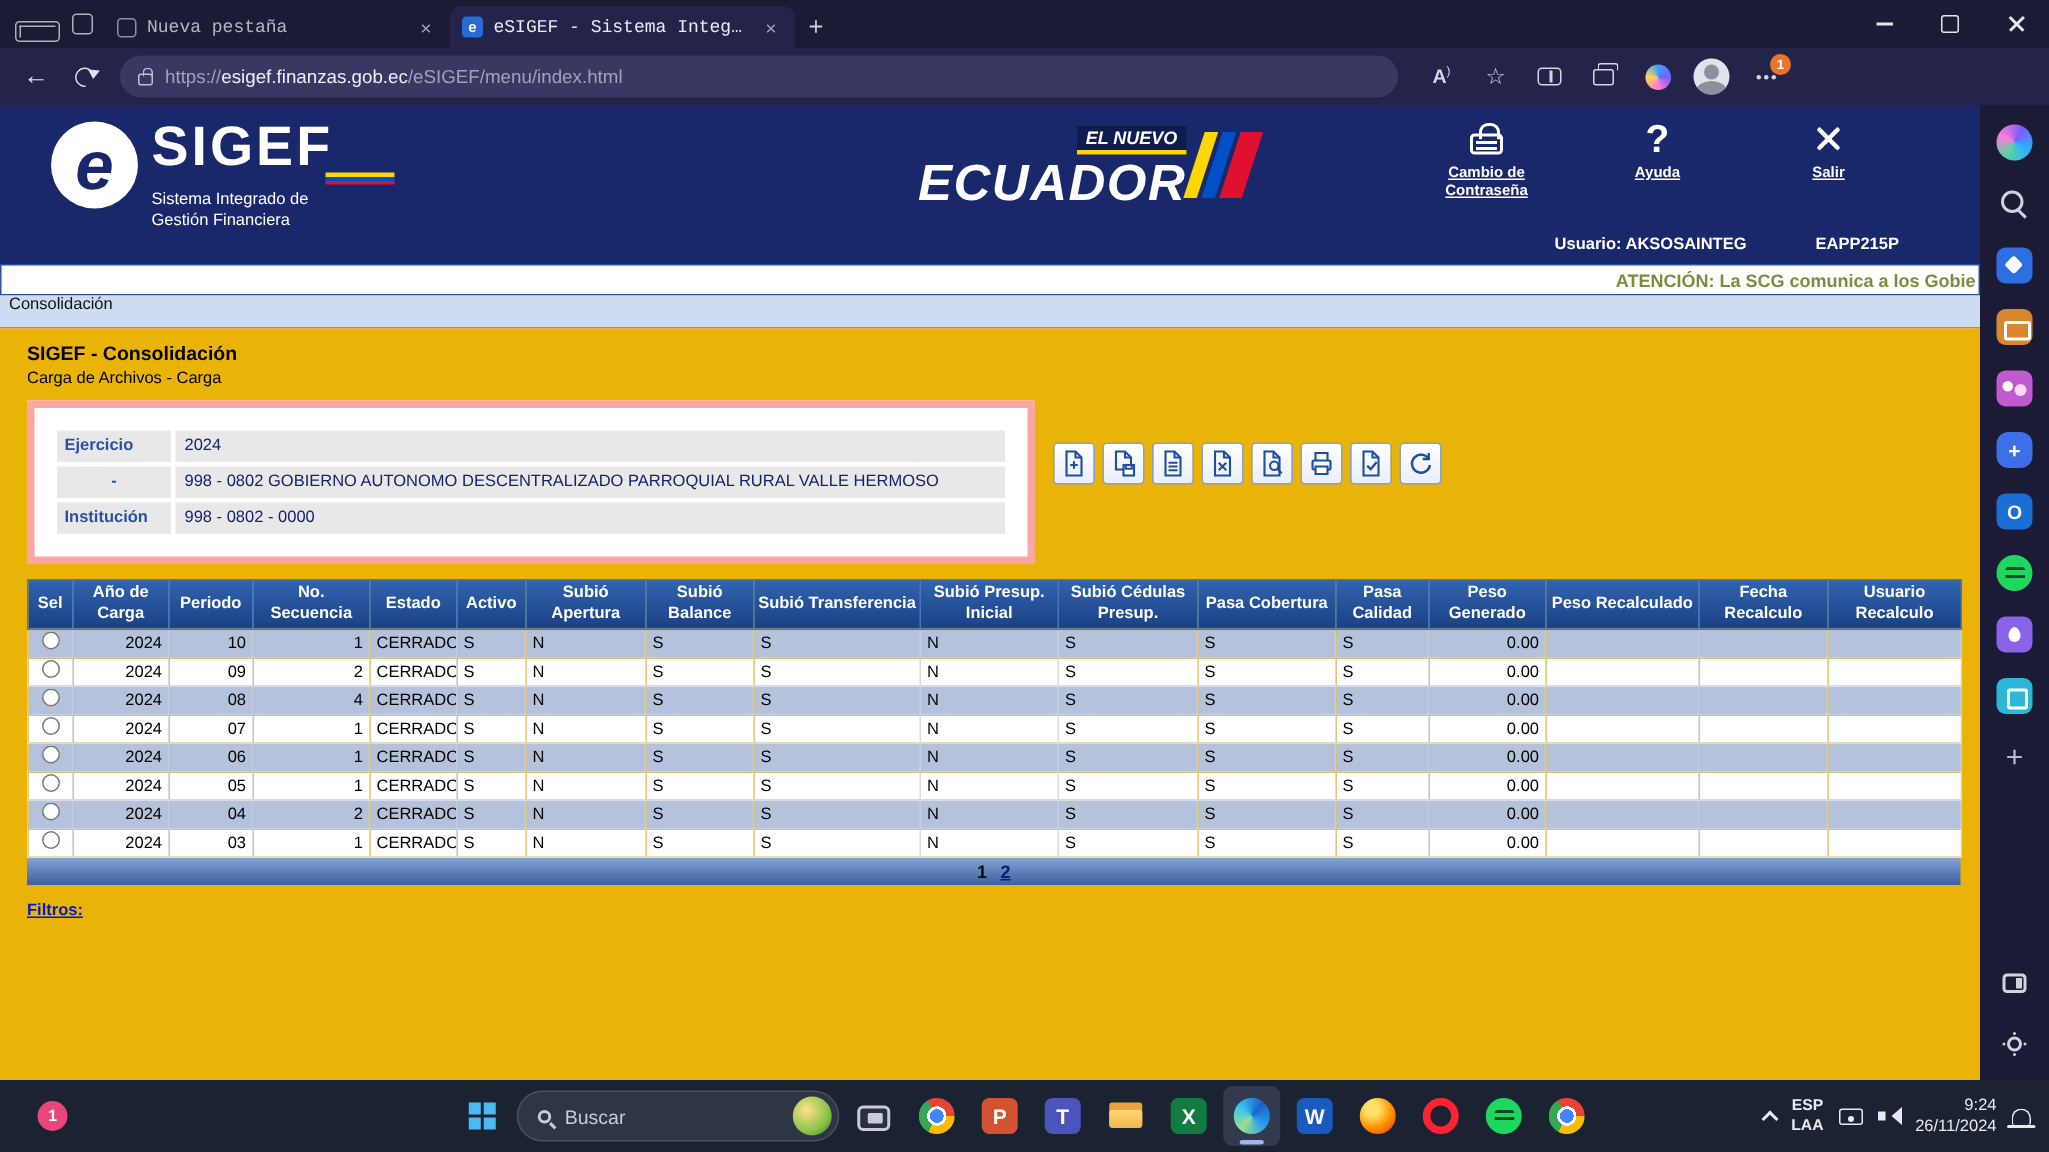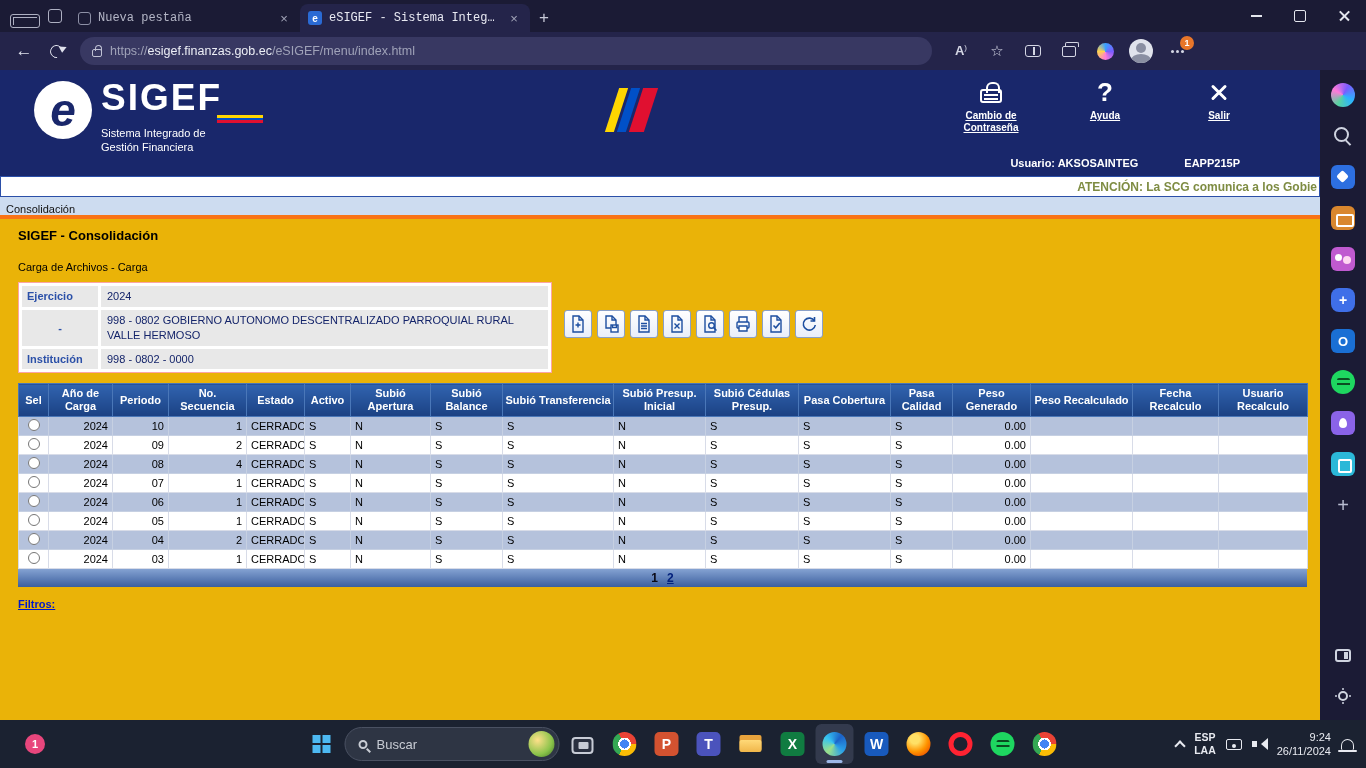--- a/index.html
+++ b/index.html
@@ -88,35 +88,35 @@
   .ha-icon{height:27px;display:flex;align-items:flex-start;justify-content:center;}
   .ha-label{font-size:10px;color:#fff;font-weight:bold;text-decoration:underline;text-align:center;line-height:1.2;}
   .i-lockbig{width:22px;height:14px;border:2px solid #fff;border-radius:3px;position:relative;margin-top:10px;}
   .i-lockbig::before{content:"";position:absolute;left:4px;top:-9px;width:10px;height:9px;border:2px solid #fff;
     border-bottom:none;border-radius:6px 6px 0 0;}
   .i-lockbig::after{content:"";position:absolute;left:2px;top:3px;right:2px;height:1.6px;background:#fff;box-shadow:0 4px 0 #fff;}
   .i-help{font-size:26px;font-weight:bold;color:#fff;line-height:27px;}
   .i-exit{width:20px;height:20px;position:relative;margin-top:3px;}
   .i-exit::before,.i-exit::after{content:"";position:absolute;top:9px;left:0;width:20px;height:3px;background:#fff;border-radius:2px;}
   .i-exit::before{transform:rotate(45deg);} .i-exit::after{transform:rotate(-45deg);}
-  .user-row{position:absolute;right:80px;bottom:7px;display:flex;gap:46px;color:#fff;font-size:11px;font-weight:bold;}
+  .user-row{position:absolute;right:54px;bottom:7px;display:flex;gap:46px;color:#fff;font-size:11px;font-weight:bold;}
 
   
   .notice{height:21px;background:#fff;border:1px solid #2b4fa8;display:flex;align-items:center;
     justify-content:flex-end;overflow:hidden;flex:none;padding-right:2px;}
   .notice span{font-size:12px;font-weight:bold;color:#7e8c42;white-space:nowrap;}
-  .breadcrumb{height:22px;background:#cddcf0;display:flex;align-items:flex-end;padding-left:6px;
-    font-size:11px;color:#111;flex:none;border-bottom:4px solid #f97316;}
+  .breadcrumb{height:22px;background:#cddcf0;display:flex;align-items:flex-start;padding-left:6px;
+    font-size:11px;color:#111;flex:none;border-bottom:1px solid #f97316;}
 
   
   .content{flex:1;padding:9px 0 0 18px;background:#eab308;}
   .page-title{font-size:13px;font-weight:bold;color:#000;}
-  .page-sub{font-size:11px;margin-top:18px;color:#000;}
+  .page-sub{font-size:11px;margin-top:3px;color:#000;}
   .form-wrap{display:flex;align-items:flex-start;margin-top:9px;}
-  .form-box{width:534px;border:1px solid #fca5a5;padding:3px;background:#fff;}
+  .form-box{width:672px;border:5px solid #fca5a5;padding:15px;background:#fff;}
   .f-row{display:grid;grid-template-columns:76px 1fr;gap:3px;margin-bottom:3px;}
   .f-row:last-child{margin-bottom:0;}
   .f-label{background:#e8e8e8;color:#2b50a8;font-size:11px;font-weight:bold;padding:4px 5px;display:flex;align-items:center;}
   .f-label.center{justify-content:center;}
   .f-value{background:#e8e8e8;color:#14246a;font-size:11px;padding:3px 6px;line-height:1.35;display:flex;align-items:center;}
   .toolbar{display:flex;gap:5px;margin:28px 0 0 12px;}
   .tb-btn{width:28px;height:28px;border:1px solid #8aa0c8;border-radius:3px;background:linear-gradient(#ffffff,#e9eef9);
     display:flex;align-items:center;justify-content:center;cursor:pointer;}
   .tb-btn svg{display:block;}
 
@@ -302,20 +302,24 @@
           <div>
             <div class="logo-name">SIGEF</div>
             <div class="logo-flag"></div>
             <div class="logo-tag">
               <div>Sistema Integrado de</div>
               <div>Gestión Financiera</div>
             </div>
           </div>
         </div>
         <div class="brand">
+          <div class="brand-col">
+            <span class="el-nuevo">EL NUEVO</span>
+            <div class="ecuador">ECUADOR</div>
+          </div>
           <div class="stripes">
             <span class="stripe" style="width:9px;background:#ffd600;"></span>
             <span class="stripe" style="width:9px;background:#0050c8;"></span>
             <span class="stripe" style="width:15px;background:#e01030;"></span>
           </div>
         </div>
         <div class="hdr-actions">
           <div class="hdr-action">
             <span class="ha-icon">
                 <span class="i-lockbig"></span>

